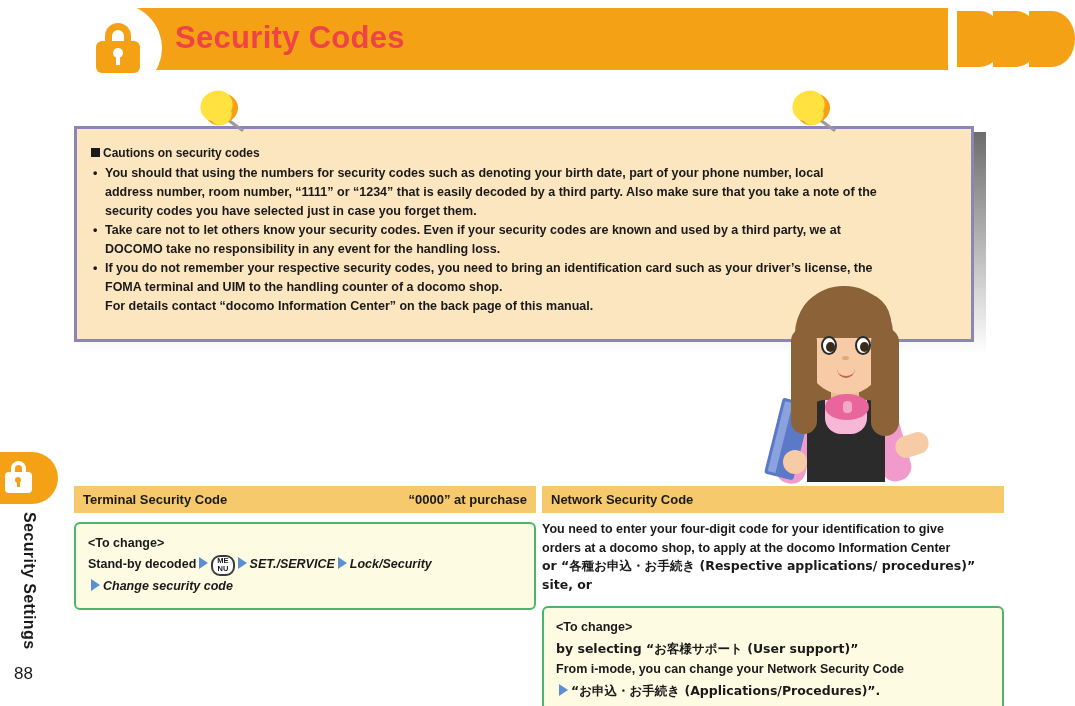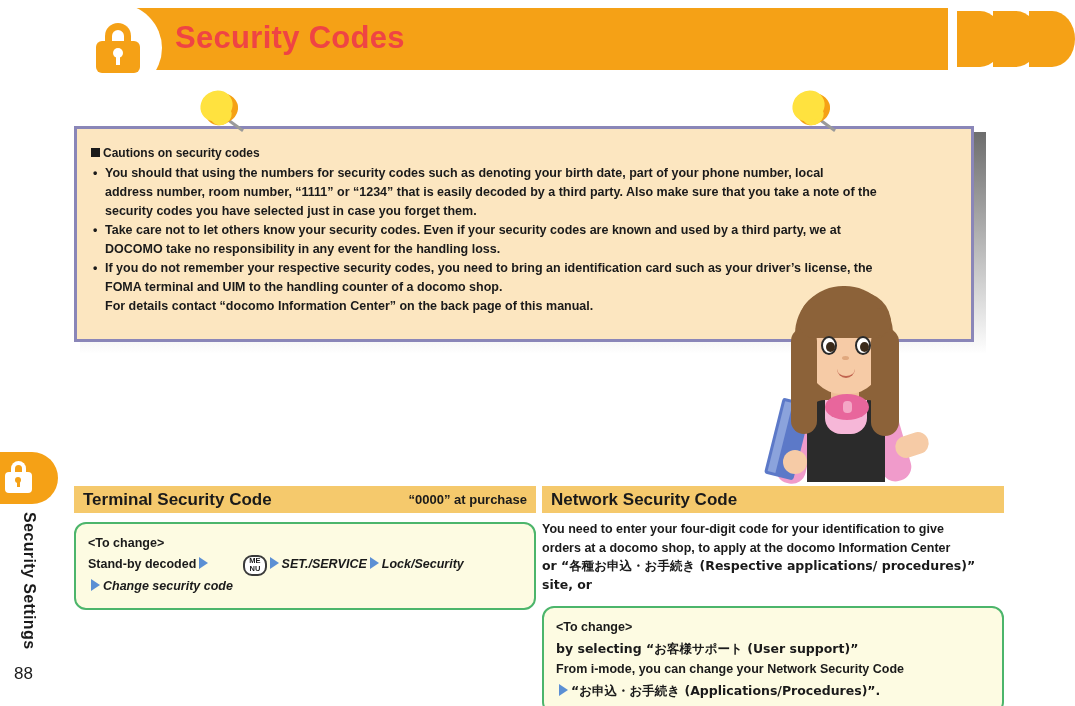--- a/index.html
+++ b/index.html
@@ -75,30 +75,30 @@
   .side-lock .holestem{position:absolute;left:13px;top:20px;width:3px;height:6px;background:#F5A116;}
   .side-label{position:absolute;left:12px;top:512px;width:26px;height:150px;
     writing-mode:vertical-rl;text-orientation:mixed;font-size:16px;font-weight:bold;color:#1a1a1a;letter-spacing:.4px;}
   .page-num{position:absolute;left:14px;top:664px;font-size:17px;font-weight:normal;color:#1a1a1a;}
 
   
   .col{position:absolute;top:486px;width:462px;}
   .col.left{left:74px;}
   .col.right{left:542px;}
   .sec-head{height:27px;background:#F5C96C;display:flex;align-items:center;padding:0 9px;box-sizing:border-box;}
-  .sec-title{font-size:17px;font-weight:bold;color:#1a1a1a;}
+  .sec-title{font-size:13px;font-weight:bold;color:#1a1a1a;}
   .sec-note{margin-left:auto;font-size:13px;font-weight:bold;color:#1a1a1a;}
   .sec-body{font-size:12.5px;font-weight:bold;line-height:18.5px;padding:7px 0 0 0;}
   .jp{font-family:"DejaVu Sans",sans-serif;}
 
-  .green-box{margin-top:9px;border:2.5px solid #4CB56B;background:#FDFBE2;border-radius:12px;padding:9px 12px 11px 12px;box-sizing:border-box;}
+  .green-box{margin-top:9px;border:2.5px solid #4CB56B;background:#FDFBE2;border-radius:6px;padding:9px 12px 11px 12px;box-sizing:border-box;}
   .gb-line{font-size:12.5px;font-weight:bold;line-height:21px;color:#1a1a1a;}
   .tri{display:inline-block;width:0;height:0;border-left:9px solid #5B8FD4;border-top:6px solid transparent;border-bottom:6px solid transparent;vertical-align:-1px;margin:0 3px;}
   .ital{font-style:italic;font-weight:bold;}
-  .menukey{display:inline-block;border:2px solid #3a3a3a;border-radius:9px;padding:0 4px;line-height:8.5px;font-size:7.5px;font-weight:bold;text-align:center;vertical-align:-3px;background:#fff;margin-left:32px;}
+  .menukey{display:inline-block;border:2px solid #3a3a3a;border-radius:9px;padding:0 4px;line-height:8.5px;font-size:7.5px;font-weight:bold;text-align:center;vertical-align:-3px;background:#fff;}
   .menukey i{display:block;font-style:normal;}
   .right .green-box{margin-top:12px;}
 </style>
 </head>
 <body>
 
 <div class="header-band"></div>
 <div class="header-band-cap"></div>
 <div class="header-circle">
   <div class="lock-glyph">

